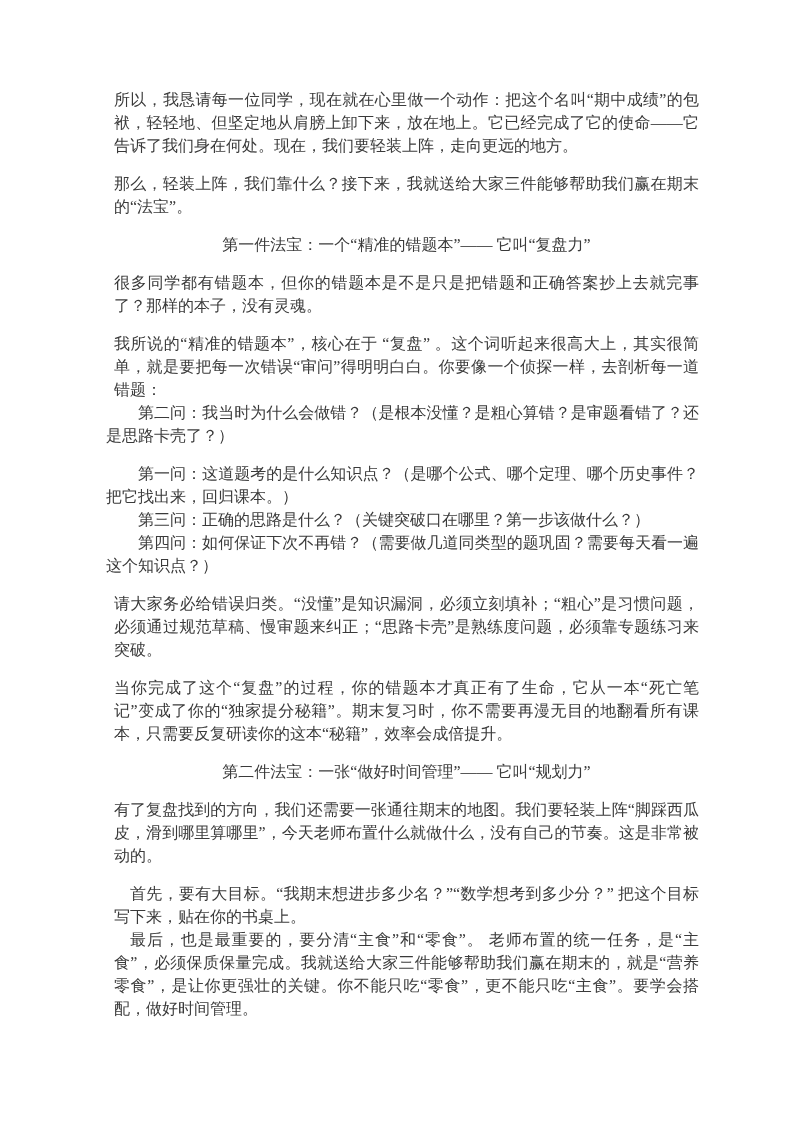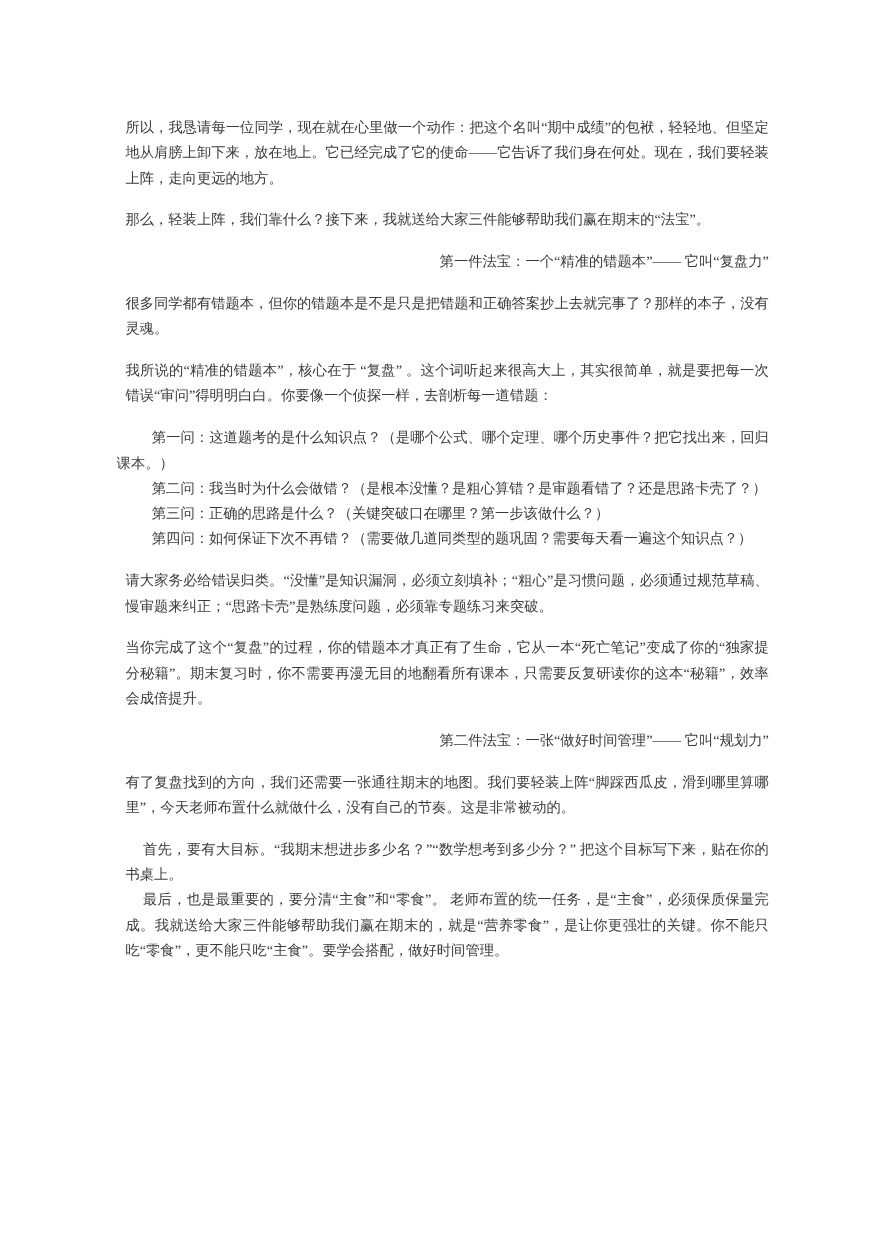--- a/index.html
+++ b/index.html
@@ -12,37 +12,37 @@
     width: 793px;
     height: 1122px;
     background: #ffffff;
     overflow: hidden;
     font-family: "Liberation Serif", "DejaVu Serif", serif;
     color: #3a3a3a;
   }
   .text-block {
     position: absolute;
     left: 106px;
-    top: 104px;
+    top: 88px;
     width: 593px;
-    font-size: 13px;
+    font-size: 16px;
     line-height: 23px;
   }
   .text-block p {
     margin: 0;
     text-align: justify;
     text-justify: inter-character;
     word-break: break-all;
   }
   
   p.body, p.heading {
     margin-left: 8px;
   }
   p.heading {
-    text-align: right;
+    text-align: center;
   }
   
   p.question {
     margin-left: 0;
     text-indent: 32px;
   }
   
   p.step {
     margin-left: 8px;
     text-indent: 16px;
@@ -56,22 +56,22 @@
 <body>
 
 <div class="page">
   <div class="text-block">
 
   <p class="body">所以，我恳请每一位同学，现在就在心里做一个动作：把这个名叫“期中成绩”的包袱，轻轻地、但坚定地从肩膀上卸下来，放在地上。它已经完成了它的使命——它告诉了我们身在何处。现在，我们要轻装上阵，走向更远的地方。</p>
       <p class="body gap-before">那么，轻装上阵，我们靠什么？接下来，我就送给大家三件能够帮助我们赢在期末的“法宝”。</p>
       <p class="heading gap-before">第一件法宝：一个“精准的错题本”—— 它叫“复盘力”</p>
       <p class="body gap-before">很多同学都有错题本，但你的错题本是不是只是把错题和正确答案抄上去就完事了？那样的本子，没有灵魂。</p>
       <p class="body gap-before">我所说的“精准的错题本”，核心在于 “复盘” 。这个词听起来很高大上，其实很简单，就是要把每一次错误“审问”得明明白白。你要像一个侦探一样，去剖析每一道错题：</p>
+      <p class="question">第二问：我当时为什么会做错？（是根本没懂？是粗心算错？是审题看错了？还是思路卡壳了？）</p>
       <p class="question gap-before">第一问：这道题考的是什么知识点？（是哪个公式、哪个定理、哪个历史事件？把它找出来，回归课本。）</p>
-      <p class="question">第二问：我当时为什么会做错？（是根本没懂？是粗心算错？是审题看错了？还是思路卡壳了？）</p>
       <p class="question">第三问：正确的思路是什么？（关键突破口在哪里？第一步该做什么？）</p>
       <p class="question">第四问：如何保证下次不再错？（需要做几道同类型的题巩固？需要每天看一遍这个知识点？）</p>
       <p class="body gap-before">请大家务必给错误归类。“没懂”是知识漏洞，必须立刻填补；“粗心”是习惯问题，必须通过规范草稿、慢审题来纠正；“思路卡壳”是熟练度问题，必须靠专题练习来突破。</p>
       <p class="body gap-before">当你完成了这个“复盘”的过程，你的错题本才真正有了生命，它从一本“死亡笔记”变成了你的“独家提分秘籍”。期末复习时，你不需要再漫无目的地翻看所有课本，只需要反复研读你的这本“秘籍”，效率会成倍提升。</p>
       <p class="heading gap-before">第二件法宝：一张“做好时间管理”—— 它叫“规划力”</p>
       <p class="body gap-before">有了复盘找到的方向，我们还需要一张通往期末的地图。我们要轻装上阵“脚踩西瓜皮，滑到哪里算哪里”，今天老师布置什么就做什么，没有自己的节奏。这是非常被动的。</p>
       <p class="step gap-before">首先，要有大目标。“我期末想进步多少名？”“数学想考到多少分？” 把这个目标写下来，贴在你的书桌上。</p>
       <p class="step">最后，也是最重要的，要分清“主食”和“零食”。 老师布置的统一任务，是“主食”，必须保质保量完成。我就送给大家三件能够帮助我们赢在期末的，就是“营养零食”，是让你更强壮的关键。你不能只吃“零食”，更不能只吃“主食”。要学会搭配，做好时间管理。</p>
     </div>
 </div>

